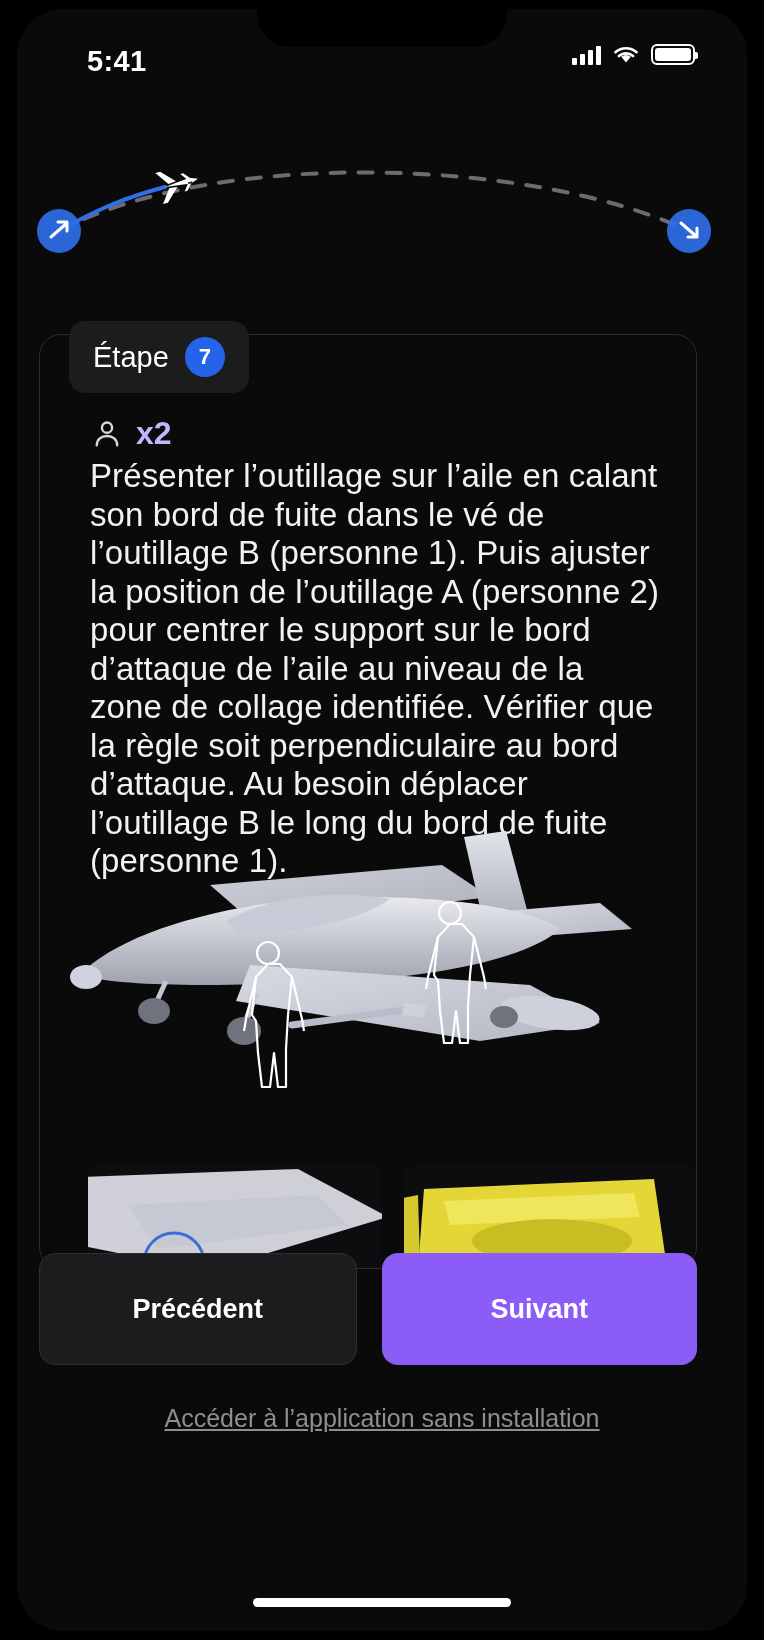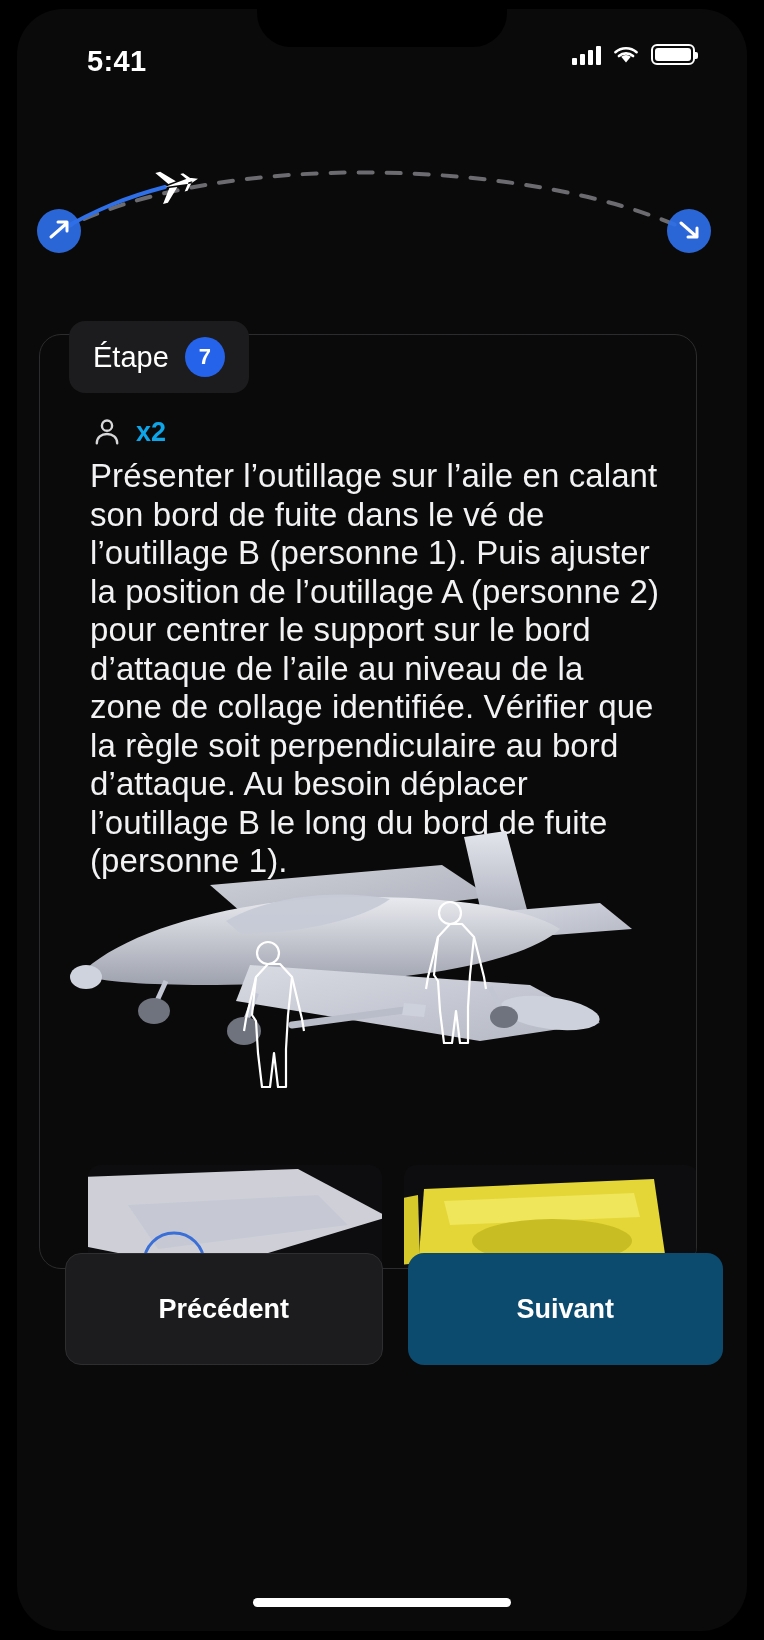--- a/index.html
+++ b/index.html
@@ -166,22 +166,22 @@
 
   .people {
     position: absolute;
     left: 50px;
     top: 80px;
     display: flex;
     align-items: center;
     gap: 12px;
   }
   .people .ptxt {
-    color: #0ea5e9;
-    font-size: 27px;
+    color: #c4b5fd;
+    font-size: 32px;
     font-weight: bold;
   }
 
   .instruction {
     position: absolute;
     left: 50px;
     top: 122px;
     width: 572px;
     color: #f2f2f4;
     font-size: 33px;
@@ -217,39 +217,38 @@
 
   
   .btn-row {
     position: absolute;
     left: 22px;
     top: 1244px;
     width: 658px;
     height: 112px;
     display: flex;
     gap: 25px;
-    margin-left: 26px;
   }
   .btn {
     flex: 1;
     border-radius: 16px;
     display: flex;
     align-items: center;
     justify-content: center;
     color: #fff;
     font-size: 27px;
     font-weight: bold;
     box-sizing: border-box;
   }
   .btn-prev {
     background: #1c1c1e;
     border: 1px solid #2e2e31;
   }
   .btn-next {
-    background: #0c4a6e;
+    background: #8b5cf6;
   }
 
   .link-row {
     position: absolute;
     left: 0;
     top: 1395px;
     width: 730px;
     text-align: center;
   }
   .link-row a {
@@ -404,17 +403,20 @@
         </div>
       </div>
 
     </div>
 
     <div class="btn-row">
       <div class="btn btn-prev">Précédent</div>
       <div class="btn btn-next">Suivant</div>
     </div>
 
+    <div class="link-row">
+      <a href="#">Accéder à l’application sans installation</a>
+    </div>
 
     <div class="home-indicator"></div>
 
   </div>
 </div>
 
 </body></html>

